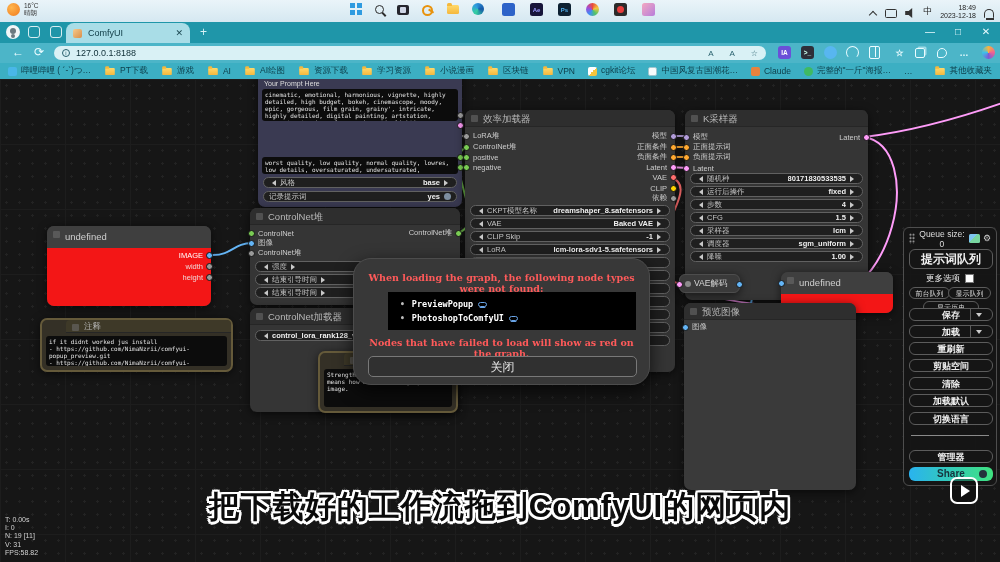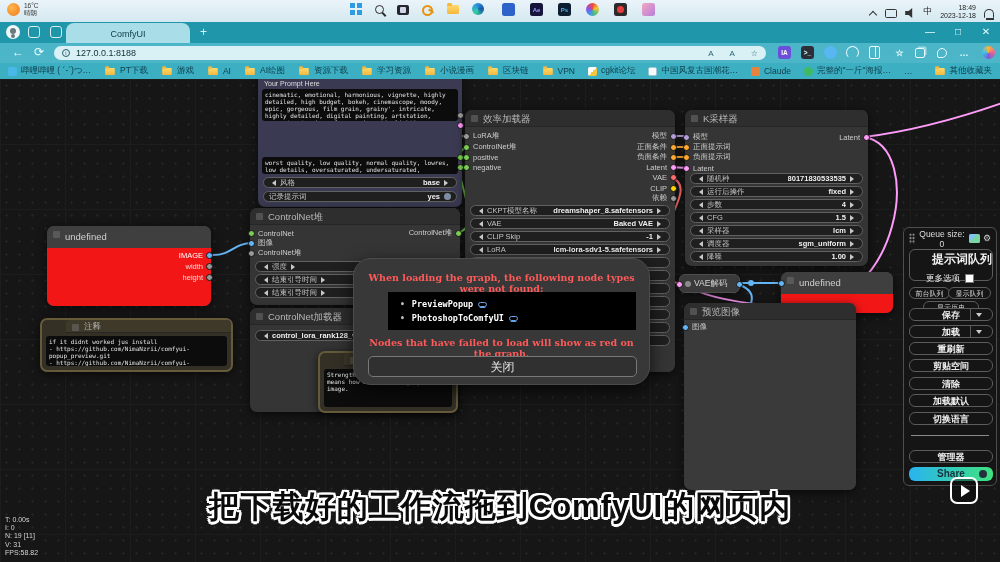--- a/index.html
+++ b/index.html
@@ -56,21 +56,21 @@
   .clock span { font-size:7px; color:#222; }
   .ic-bell { width:10px; height:9px; border-radius:5px 5px 1px 1px; border:1.4px solid #333; border-bottom:none; margin-top:4px; }
   .ic-bell::after { content:""; position:absolute; left:1px; bottom:-2px; width:8px; height:1.4px; background:#333; }
 
   .tabbar { position:absolute; left:0; top:22px; width:1000px; height:21px; background:#1f96a9; }
   .avatar { position:absolute; left:6px; top:3px; width:14px; height:14px; border-radius:50%; background:#f2f7f8; }
   .avatar::after { content:""; position:absolute; left:4px; top:3px; width:6px; height:6px; border-radius:50%;
     background:#6b7a80; box-shadow:0 5px 0 -1px #6b7a80; }
   .tb-icon { position:absolute; width:12px; height:12px; top:4px; border:1.4px solid #d7eef2; border-radius:3px; }
   .tab { position:absolute; left:66px; top:1px; width:124px; height:20px; background:#a9dde7;
-    border-radius:8px 8px 0 0; display:flex; align-items:center; padding:0 7px; gap:6px;flex-direction:column; }
+    border-radius:8px 8px 0 0; display:flex; align-items:center; padding:0 7px; gap:6px; }
   .favicon { width:9px; height:9px; border-radius:2px; background:linear-gradient(135deg,#f6c98b,#d98f4a); }
   .tab-title { font-size:9px; color:#0d3a44; flex:1; }
   .tab-close { font-size:9px; color:#1d4953; cursor:pointer; }
   .newtab { position:absolute; left:200px; top:4px; color:#d9f2f6; font-size:12px; line-height:12px; }
   .winctl { position:absolute; top:0; height:21px; width:28px; color:#eafcff; text-align:center;
     font-size:10px; line-height:20px; }
 
   .toolbar { position:absolute; left:0; top:43px; width:1000px; height:20px; background:#4cb5c8; }
   .nav-ic { position:absolute; top:2px; color:#eafcff; font-size:12px; }
   .urlpill { position:absolute; left:54px; top:3px; width:712px; height:14px; background:#d9f1f5;
@@ -171,21 +171,21 @@
     align-items:center; gap:3px; }
   .drag-dots { width:6px; height:11px;
     background-image:radial-gradient(#8d8d8d 0.9px, transparent 1.2px); background-size:3px 3.4px; }
   .qsize { flex:1; text-align:center; font-size:8.5px; color:#ddd; }
   .imgic { width:11px; height:9px; border-radius:1.5px;
     background:linear-gradient(135deg,#7ec6f0 45%,#79d6a1 45%); }
   .gear { font-size:9px; color:#cfcfcf; line-height:9px; }
   .mbtn { position:absolute; left:5px; width:84px; height:13px; background:#151515;
     border:1px solid #5c5c5c; border-radius:6px; color:#efefef; font-size:9px; font-weight:bold;
     text-align:center; line-height:12px; cursor:pointer; }
-  .qbtn { top:21px; height:32px; font-size:12px; line-height:19px;text-align:right; }
+  .qbtn { top:21px; height:20px; font-size:12px; line-height:19px; }
   .mrow { position:absolute; left:5px; right:5px; display:flex; align-items:center; }
   .extra { top:45px; height:11px; justify-content:center; gap:5px; font-size:8.5px; }
   .chk { width:9px; height:9px; background:#fff; border:1px solid #777; }
   .pill { background:#151515; border:1px solid #5c5c5c; border-radius:6px; font-size:7px;
     color:#ddd; text-align:center; height:12px; line-height:11px; cursor:pointer; }
   .split-extra { position:absolute; right:5px; top:0; bottom:0; width:17px; border-left:1px solid #5c5c5c;
     display:flex; align-items:center; justify-content:center; }
   .dna { width:0; height:0; border:3px solid transparent; border-top:4px solid #ccc; margin-top:3px; }
   .divider { position:absolute; left:7px; right:7px; top:207px; height:1px; background:#8a8a8a; }
   .share { background:linear-gradient(90deg,#29b3ef,#3fe380); color:#17323c; border:none;
@@ -488,21 +488,21 @@
     <div class="widget" style="top:212px;">
         <span class="arl"></span>
         <span class="arr"></span>
       </div>
     <div class="widget" style="top:225px;">
         <span class="arl"></span>
         <span class="arr"></span>
       </div>
   </div>
 
-  <div class="node" style="left:685px; top:31px; width:183px; height:156px;">
+  <div class="node" style="left:685px; top:31px; width:183px; height:190px;">
     <div class="nhead">K采样器</div>
     <span class="port in" style="top:23px;">
         <span class="pdot c-purple"></span>
         <span>模型</span>
       </span>
     <span class="port in" style="top:33px;">
         <span class="pdot c-orange"></span>
         <span>正面提示词</span>
       </span>
     <span class="port in" style="top:43px;">

